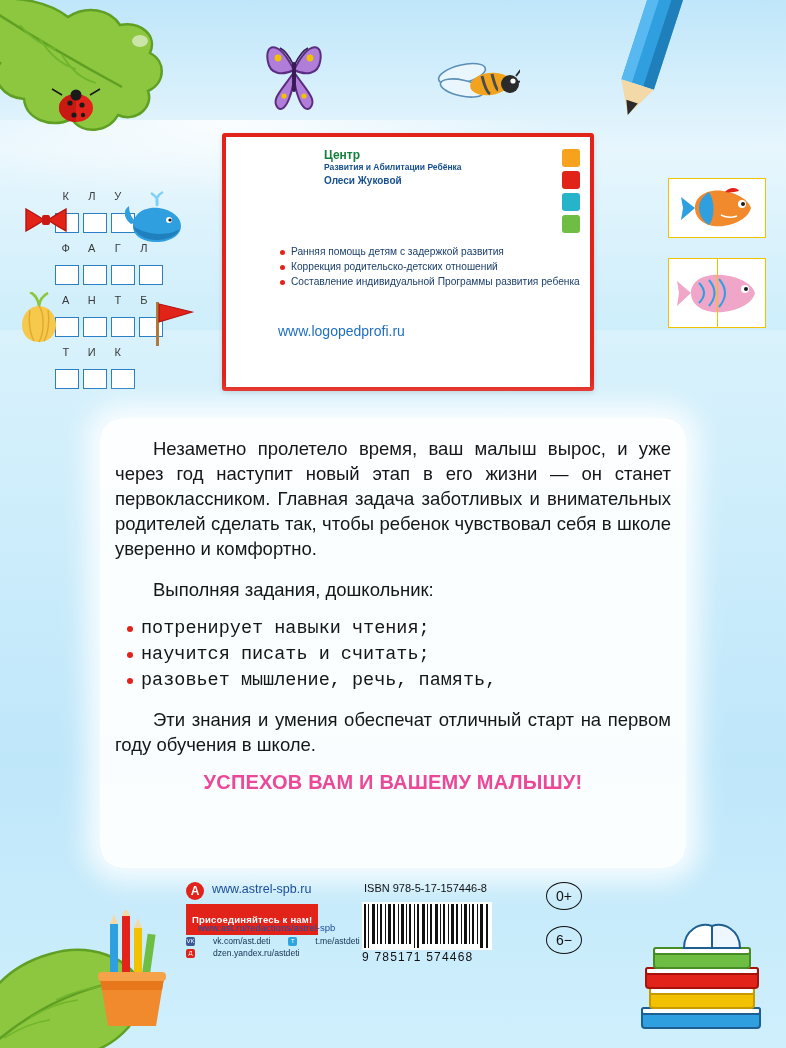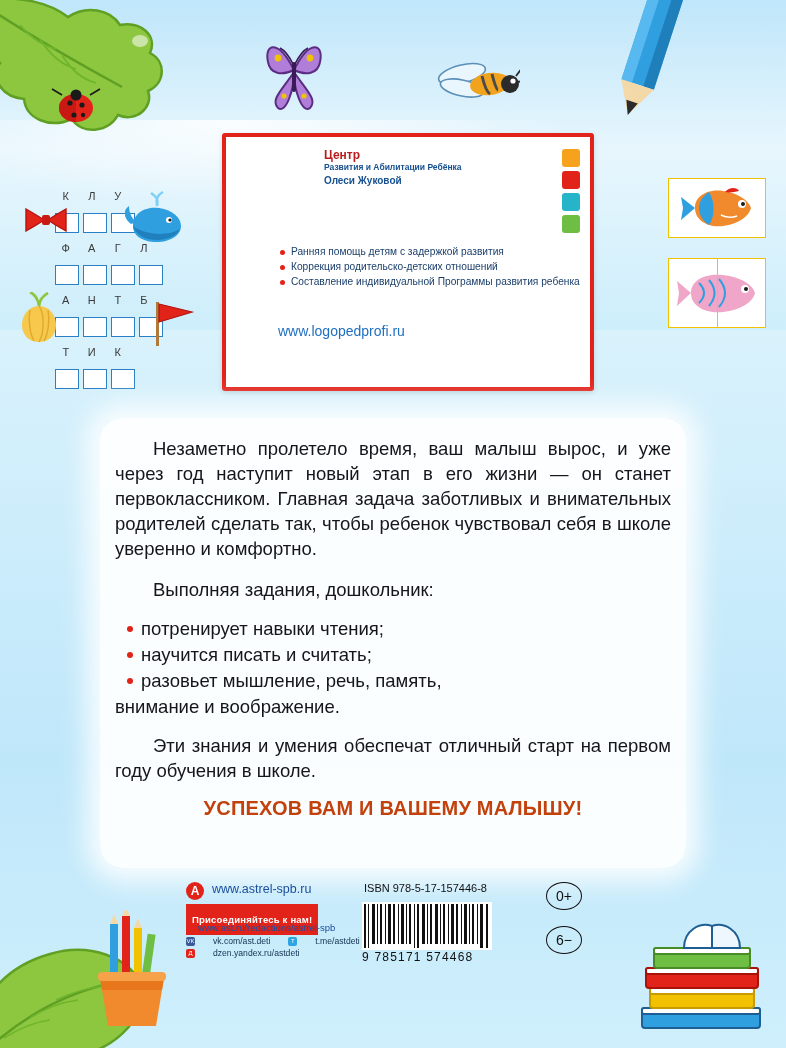--- a/index.html
+++ b/index.html
@@ -45,21 +45,21 @@
   .card-inner{position:absolute;inset:6px;}
   .logo{
     position:absolute;left:6px;top:4px;width:74px;height:74px;
     background:#f6a21d;border-radius:4px;overflow:hidden;
   }
   .logo .lgtext{
     position:absolute;bottom:4px;left:0;right:0;text-align:center;
     font-size:9.5px;font-weight:bold;color:#ffffff;line-height:10px;
   }
   .card-head{position:absolute;left:92px;top:6px;width:230px;}
-  .card-head .t1{font-size:12px;font-weight:bold;color:#b91c1c;line-height:13px;}
+  .card-head .t1{font-size:12px;font-weight:bold;color:#15803d;line-height:13px;}
   .card-head .t2{font-size:8.5px;font-weight:bold;color:#17508f;line-height:11px;}
   .card-head .t3{font-size:10px;font-weight:bold;color:#17508f;line-height:13px;margin-top:1px;}
 
   .bullets{position:absolute;left:6px;top:86px;width:340px;}
   .bullets li{
     list-style:none;position:relative;padding-left:13px;margin:0 0 2px 0;
     font-size:10.2px;color:#1b3f6b;line-height:13px;
   }
   .bullets li:before{
     content:"";position:absolute;left:2px;top:5px;width:5px;height:5px;border-radius:50%;
@@ -86,29 +86,29 @@
     position:absolute;left:100px;top:418px;width:586px;height:450px;
     background:rgba(255,255,255,.92);border-radius:22px;
     box-shadow:0 0 26px 14px rgba(255,255,255,.85);
   }
   .ptext{position:absolute;left:15px;top:18px;width:556px;color:#14161a;}
   .ptext p{margin:0 0 14px 0;font-size:18.5px;line-height:25px;text-align:justify;}
   .ptext p.ind{text-indent:38px;}
   .ptext .lead{margin-bottom:16px;}
   .blist{margin:0 0 13px 0;padding:0;}
   .blist li{
-    list-style:none;font-size:18.5px;line-height:26px;padding-left:26px;position:relative;
+    list-style:none;font-size:18.5px;line-height:26px;padding-left:26px;position:relative;font-family:Liberation Mono, monospace;
   }
   .blist li:before{
     content:"";position:absolute;left:12px;top:10px;width:6px;height:6px;border-radius:50%;background:#e2231a;
   }
   .blist li.cont{padding-left:0;}
   .blist li.cont:before{display:none;}
   .final{
-    margin-top:6px;font-size:20px;font-weight:bold;color:#c2410c;text-align:center;letter-spacing:.2px;
+    margin-top:6px;font-size:20px;font-weight:bold;color:#ec4899;text-align:center;letter-spacing:.2px;
   }
 
   
   .footer{position:absolute;left:186px;top:878px;width:420px;height:95px;}
   .f-a{position:absolute;left:0;top:4px;width:18px;height:18px;border-radius:50%;background:#e2231a;}
   .f-a span{display:block;color:#fff;font-size:12px;font-weight:bold;text-align:center;line-height:18px;}
   .f-url{position:absolute;left:26px;top:4px;font-size:12.5px;color:#1b4fa0;}
   .f-join{
     position:absolute;left:0;top:26px;background:#e2231a;color:#fff;font-size:9.5px;
     padding:10px 6px;font-weight:bold;letter-spacing:.2px;
@@ -337,21 +337,20 @@
   </div>
 
   <div class="panel">
     <div class="ptext">
       <p class="ind lead">Незаметно пролетело время, ваш малыш вырос, и уже через год наступит новый этап в его жизни — он станет первоклассником. Главная задача заботливых и внимательных родителей сделать так, чтобы ребенок чувствовал себя в школе уверенно и комфортно.</p>
       <p class="ind">Выполняя задания, дошкольник:</p>
       <ul class="blist">
         <li>потренирует навыки чтения;</li>
         <li>научится писать и считать;</li>
         <li>разовьет мышление, речь, память,</li>
-        <li class="cont">внимание и воображение.</li>
       </ul>
       <p class="ind">Эти знания и умения обеспечат отличный старт на первом году обучения в школе.</p>
       <div class="final">УСПЕХОВ ВАМ И ВАШЕМУ МАЛЫШУ!</div>
     </div>
   </div>
 
   <div class="footer">
     <div class="f-a">
       <span>A</span>
     </div>

